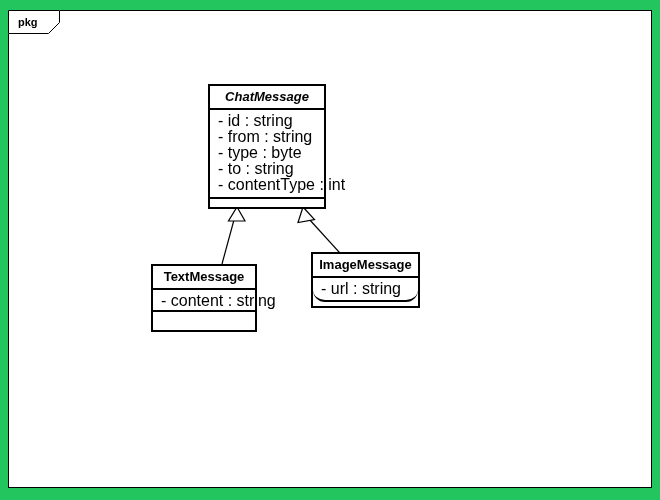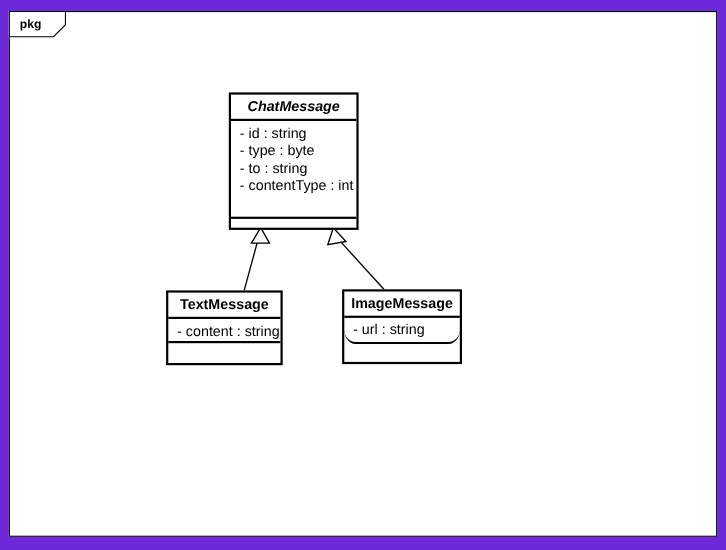--- a/index.html
+++ b/index.html
@@ -13,21 +13,21 @@
     font-family: "Liberation Sans", sans-serif;
     position: relative;
     overflow: hidden;
   }
 
   #canvas {
     position: absolute;
     left: 0; top: 0;
     width: 660px;
     height: 500px;
-    background: #6d28d9;
+    background: #22c55e;
   }
 
   
   .pkg-frame {
     position: absolute;
     left: 8px;
     top: 10px;
     width: 644px;
     height: 478px;
     box-sizing: border-box;
@@ -75,21 +75,21 @@
   }
   .class-header.abstract {
     font-style: italic;
   }
   .class-attrs {
     box-sizing: border-box;
     border-bottom: 2px solid #000000;
     padding: 3px 0 4px 8px;
   }
   .attr-line {
-    font-size: 13px;
+    font-size: 16px;
     color: #000000;
     line-height: 16px;
     white-space: nowrap;
   }
   .class-ops {
     box-sizing: border-box;
     padding: 0;
   }
 
   
@@ -106,23 +106,23 @@
     left: 151px;
     top: 264px;
     width: 106px;
     height: 68px;
   }
   #text-message .class-attrs { height: 22px; }
   #text-message .class-ops { height: 8px; }
 
   #image-message {
     left: 311px;
-    top: 263px;
+    top: 252px;
     width: 109px;
-    height: 68px;
+    height: 56px;
   }
   #image-message .class-attrs { height: 24px; border-radius: 12px; }
   #image-message .class-ops { height: 10px; }
 
   
   #relations {
     position: absolute;
     left: 0; top: 0;
     width: 660px;
     height: 500px;
@@ -153,20 +153,21 @@
     <g>
       <line x1="349" y1="263" x2="309" y2="219" stroke="#000000" stroke-width="1.2"></line>
       <polygon points="303,207 314.5,219.5 298,222.5" fill="#ffffff" stroke="#000000" stroke-width="1.2"></polygon>
     </g>
   </svg>
 
   <div class="class-box" id="chat-message">
     <div class="class-header abstract">ChatMessage</div>
     <div class="class-attrs">
       <div class="attr-line">- id : string</div>
+      <div class="attr-line">- from : string</div>
       <div class="attr-line">- type : byte</div>
       <div class="attr-line">- to : string</div>
       <div class="attr-line">- contentType : int</div>
     </div>
     <div class="class-ops"></div>
   </div>
 
   <div class="class-box" id="text-message">
     <div class="class-header">TextMessage</div>
     <div class="class-attrs">

